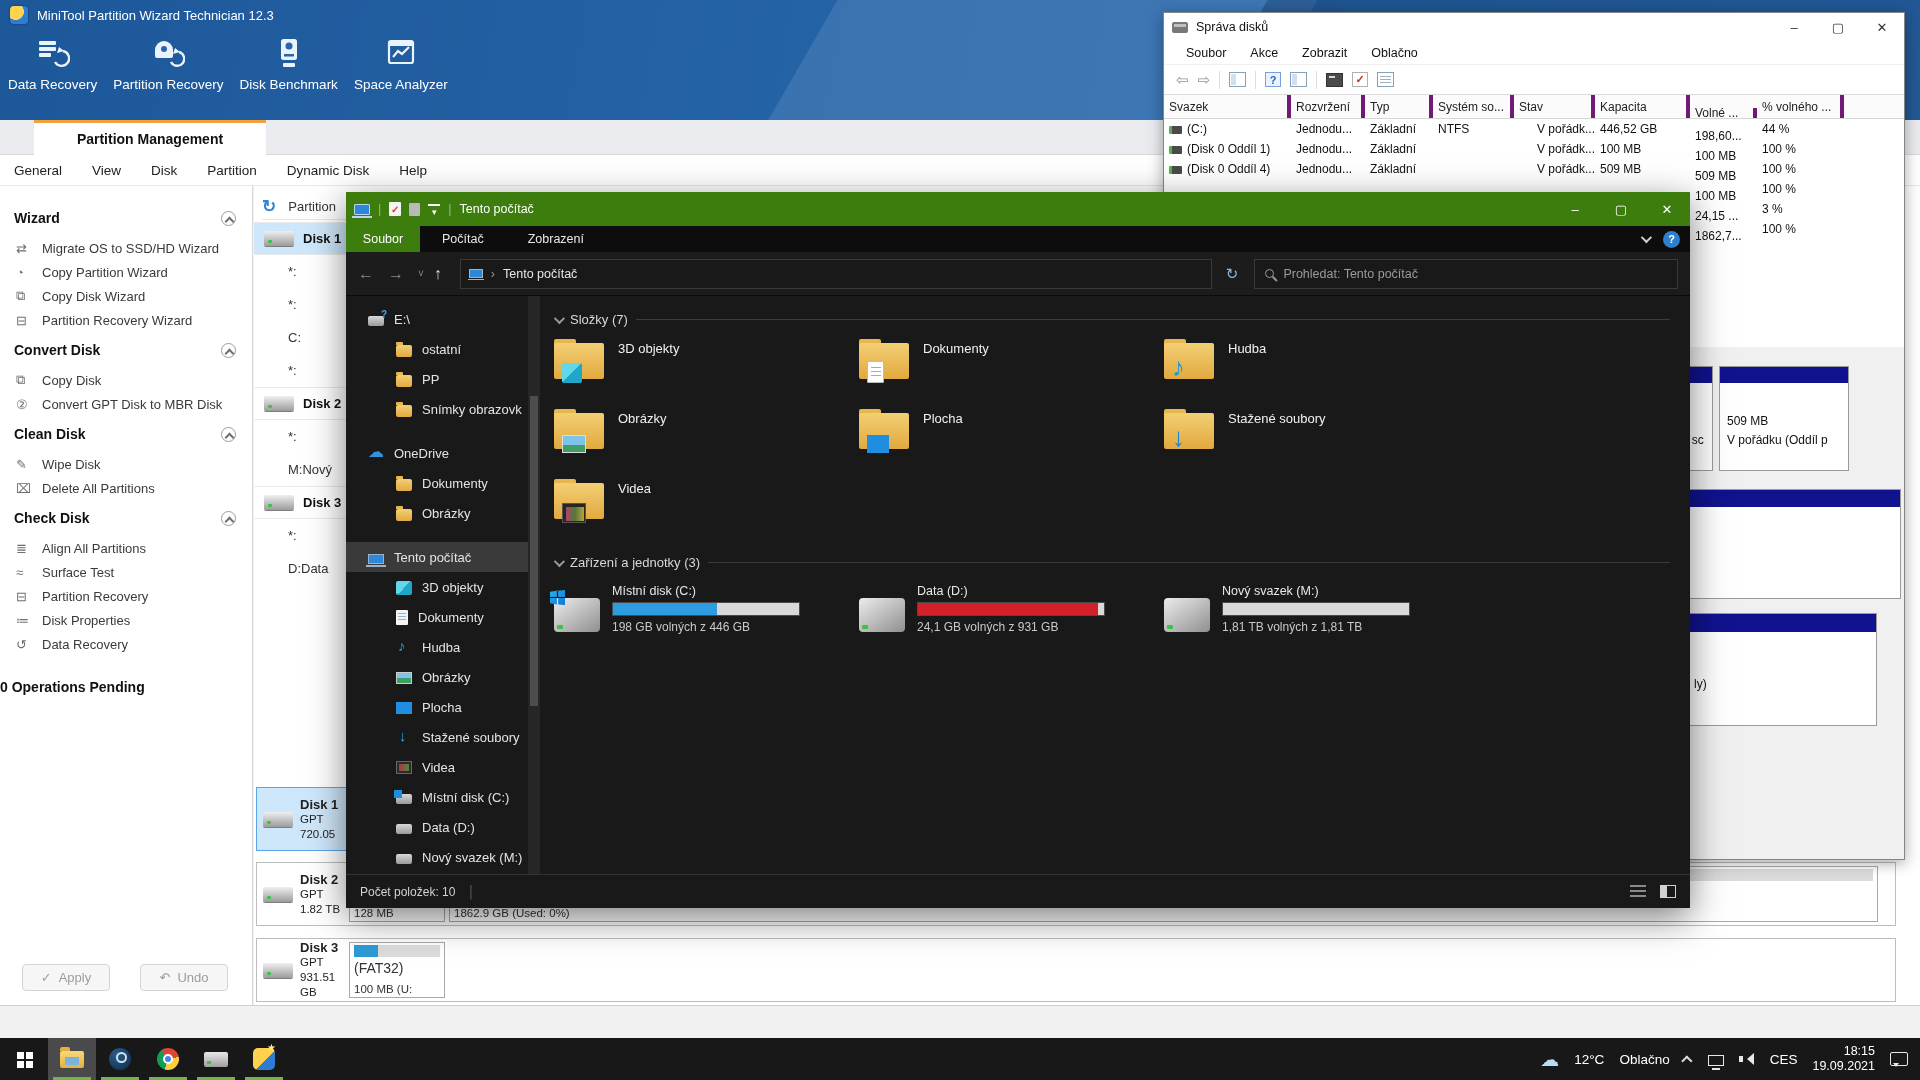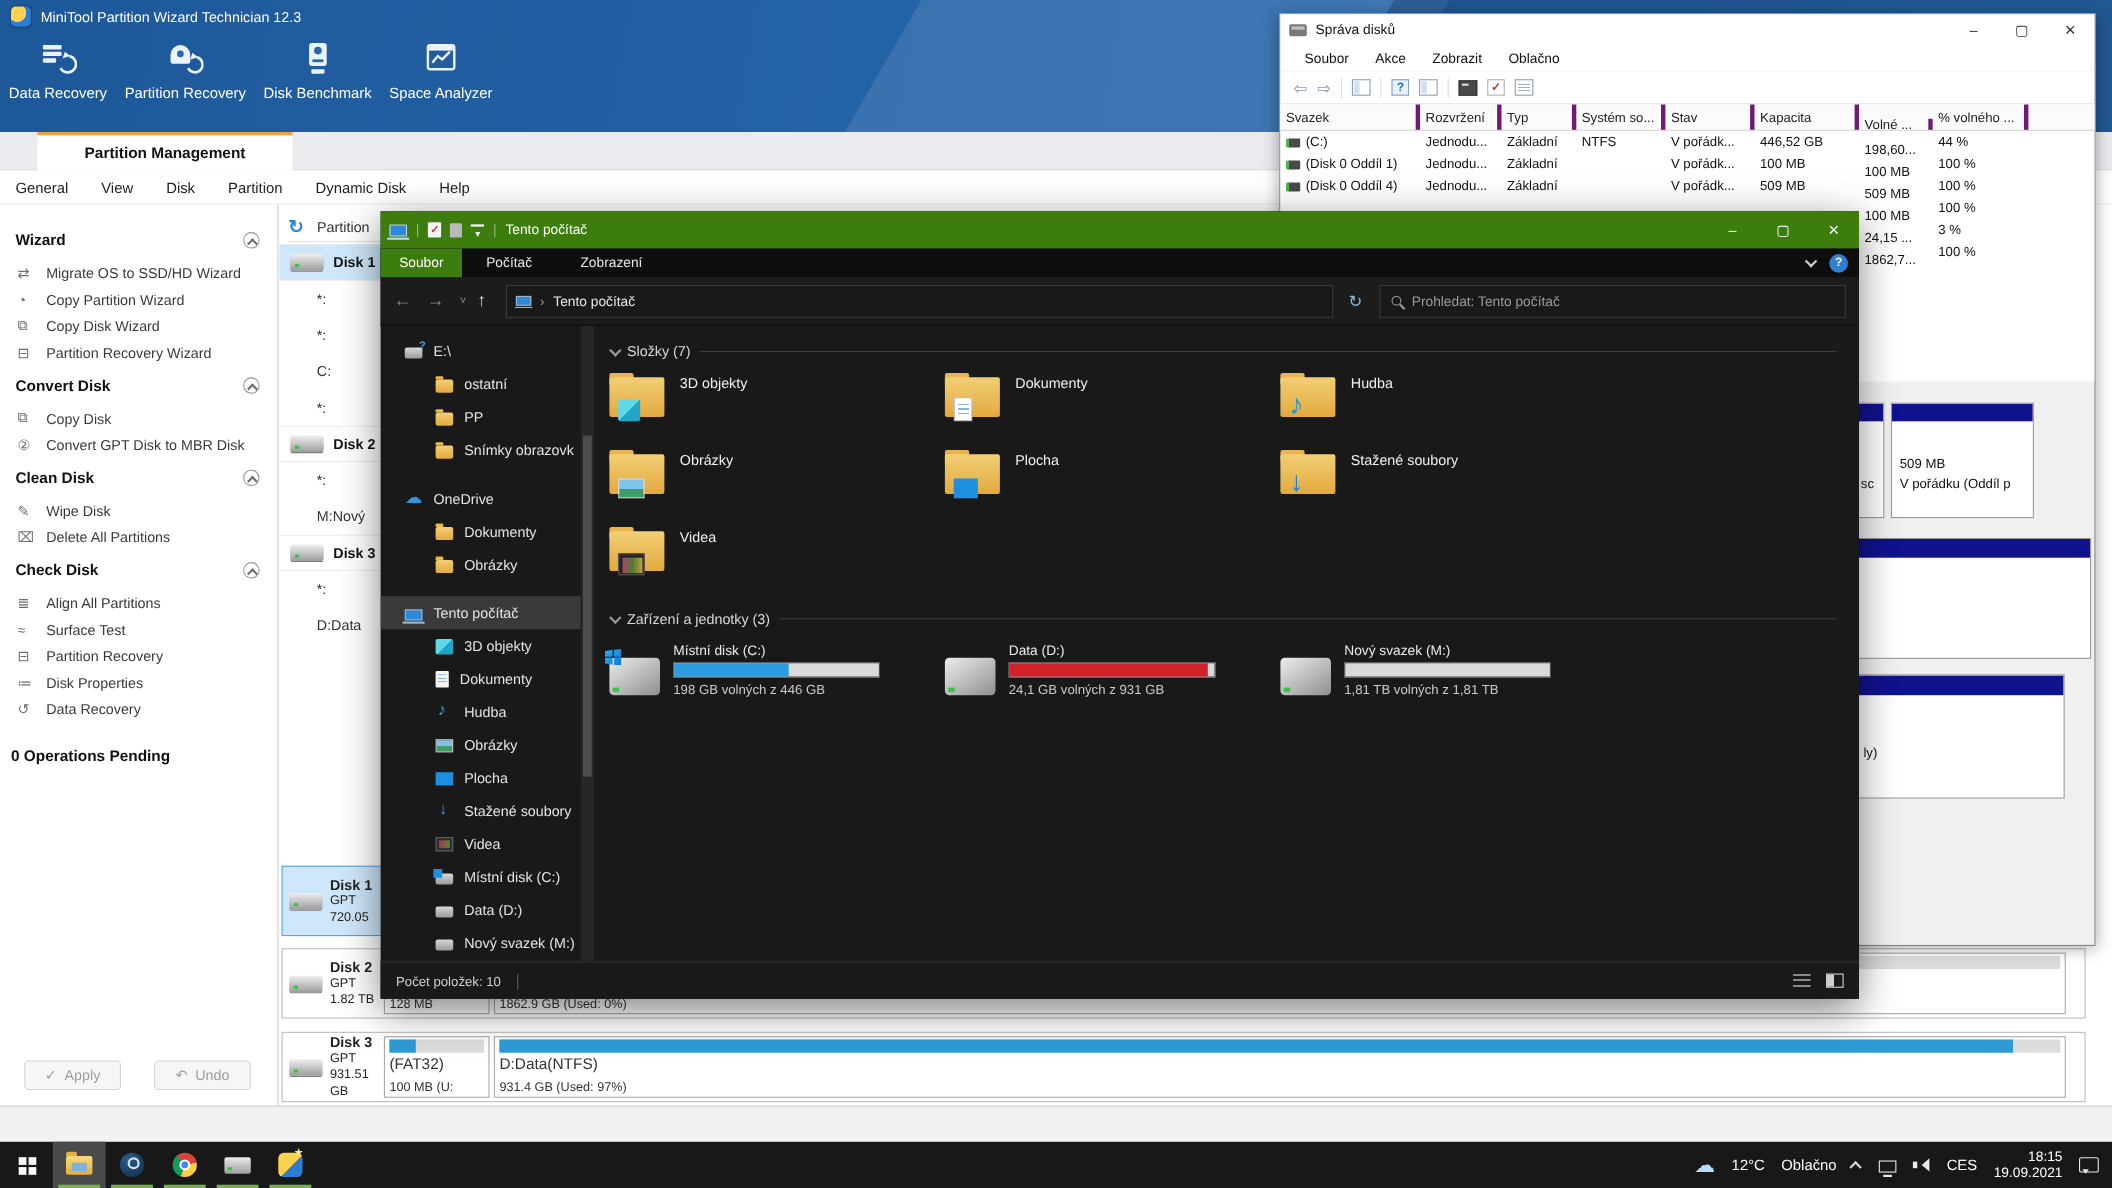--- a/index.html
+++ b/index.html
@@ -25,21 +25,21 @@
   .mt-menubar{position:absolute;top:155px;left:0;width:1920px;height:31px;background:#fff;display:flex;align-items:center;
           padding-left:14px;gap:30px;font-size:13.5px;color:#222;border-bottom:1px solid #e8e8e8;}
   .mt-side{position:absolute;left:0;top:186px;width:253px;height:819px;background:#fff;border-right:1px solid #d9d9d9;}
   .mt-side-inner{padding-top:14px;}
   .side-sec{position:relative;height:36px;display:flex;align-items:center;padding-left:14px;font-weight:bold;font-size:14px;color:#111;}
   .side-sec .sec-chev{display:block;position:absolute;right:16px;width:15px;height:15px;border:1px solid #9a9a9a;border-radius:50%;}
   .sec-chev{display:none;}
   .sec-chev::before{content:"";position:absolute;left:4px;top:6px;width:5px;height:5px;border-left:2px solid #707070;border-top:2px solid #707070;transform:rotate(45deg);}
   .side-item{height:24px;display:flex;align-items:center;padding-left:16px;font-size:13px;color:#3a3a3a;cursor:default;}
   .side-item .sicon{width:26px;color:#6f6f6f;font-size:13px;text-align:left;}
-  .side-pend{margin-top:16px;height:30px;display:flex;align-items:center;padding-left:10px;font-weight:bold;font-size:14px;color:#111;}
+  .side-pend{margin-top:16px;height:30px;display:flex;align-items:center;font-weight:bold;font-size:14px;color:#111;}
   .mt-actions{position:absolute;left:0;bottom:14px;width:253px;display:flex;gap:30px;padding-left:22px;}
   .mt-btn{width:88px;height:27px;border:1px solid #d4d4d4;border-radius:4px;background:#f6f6f6;color:#9d9d9d;font-size:13px;
           display:flex;align-items:center;justify-content:center;gap:7px;}
   .mt-footer{position:absolute;left:0;top:1005px;width:1920px;height:33px;background:#f1f1f1;border-top:1px solid #cfcfcf;}
 
   .mt-main{position:absolute;left:254px;top:186px;width:1666px;height:819px;background:#fff;}
   .mt-plist-head{position:absolute;left:8px;top:8px;width:700px;height:26px;display:flex;align-items:center;gap:12px;
           font-size:13px;color:#333;border-bottom:1px solid #e6e6e6;}
   .ref-ic{color:#2e86d6;font-size:17px;font-weight:bold;}
   .mt-plist{position:absolute;left:0;top:36px;width:720px;}
@@ -85,21 +85,21 @@
   .t-con::before{content:"";position:absolute;left:2px;top:2px;width:6px;height:2px;background:#cdd;}
   .t-chk{width:16px;height:15px;border:1px solid #b0b0b0;background:#fff;color:#c8342a;font-size:11px;font-weight:bold;
           display:flex;align-items:center;justify-content:center;}
   .t-props{width:17px;height:15px;border:1px solid #8aa0b4;background:#fff;position:relative;}
   .t-props::before{content:"";position:absolute;left:2px;top:3px;right:2px;height:7px;
           background:repeating-linear-gradient(#9ab0c4 0 1px,transparent 1px 3px);}
   .dm-grid{position:absolute;left:0;top:82px;width:740px;height:252px;background:#fff;}
   .dm-hrow{display:flex;height:24px;border-bottom:1px solid #d6d6d6;background:#fbfbfb;}
   .dm-hc{border-right:4px solid #701a75;font-size:12px;color:#222;display:flex;align-items:center;padding-left:5px;overflow:hidden;white-space:nowrap;}
   .c0{width:127px;flex:none;} .c1{width:74px;flex:none;} .c2{width:68px;flex:none;} .c3{width:81px;flex:none;}
-  .c4{width:81px;flex:none;} .c5{width:95px;flex:none;} .c6{width:67px;flex:none;margin-top:13px;} .c7{width:87px;flex:none;}
+  .c4{width:81px;flex:none;text-align:right;} .c5{width:95px;flex:none;} .c6{width:67px;flex:none;margin-top:13px;} .c7{width:87px;flex:none;}
   .cf{flex:1;border-right:none;}
   .dm-row{display:flex;height:20px;align-items:center;font-size:12px;color:#111;}
   .dmc{padding-left:5px;white-space:nowrap;overflow:hidden;}
   .vol-ic{display:inline-block;width:13px;height:8px;background:#4a4a4a;border-left:3px solid #55b24e;border-radius:1px;margin-right:5px;vertical-align:middle;}
   .vol-ic.hide{visibility:hidden;}
   .gbox{position:absolute;background:#fff;border:1px solid #9a9a9a;overflow:hidden;}
   .gbh{height:16px;background:#10128e;}
   .gb-t1{position:absolute;left:7px;top:47px;font-size:12px;color:#111;white-space:nowrap;}
   .gb-t2{position:absolute;left:7px;top:66px;font-size:12px;color:#111;white-space:nowrap;}
   .gb-frag{position:absolute;font-size:12px;color:#111;white-space:nowrap;}
@@ -532,27 +532,20 @@
           <span>931.51 GB</span>
         </span>
       </div>
       <div class="dk-cell small">
         <div class="dk-bar">
             <div class="dk-fill" style="width:28%"></div>
           </div>
         <span class="dk-l1">(FAT32)</span>
         <span class="dk-l2">100 MB (U:</span>
       </div>
-      <div class="dk-cell big">
-        <div class="dk-bar">
-            <div class="dk-fill" style="width:97%"></div>
-          </div>
-        <span class="dk-l1">D:Data(NTFS)</span>
-        <span class="dk-l2">931.4 GB (Used: 97%)</span>
-      </div>
     </div>
 
     <div class="mt-footer"></div>
   </div>
 
   <div class="dm">
     <div class="dm-title">
       <span class="dm-ic"></span>
       <span>Správa disků</span>
       <span class="dm-ctl">

